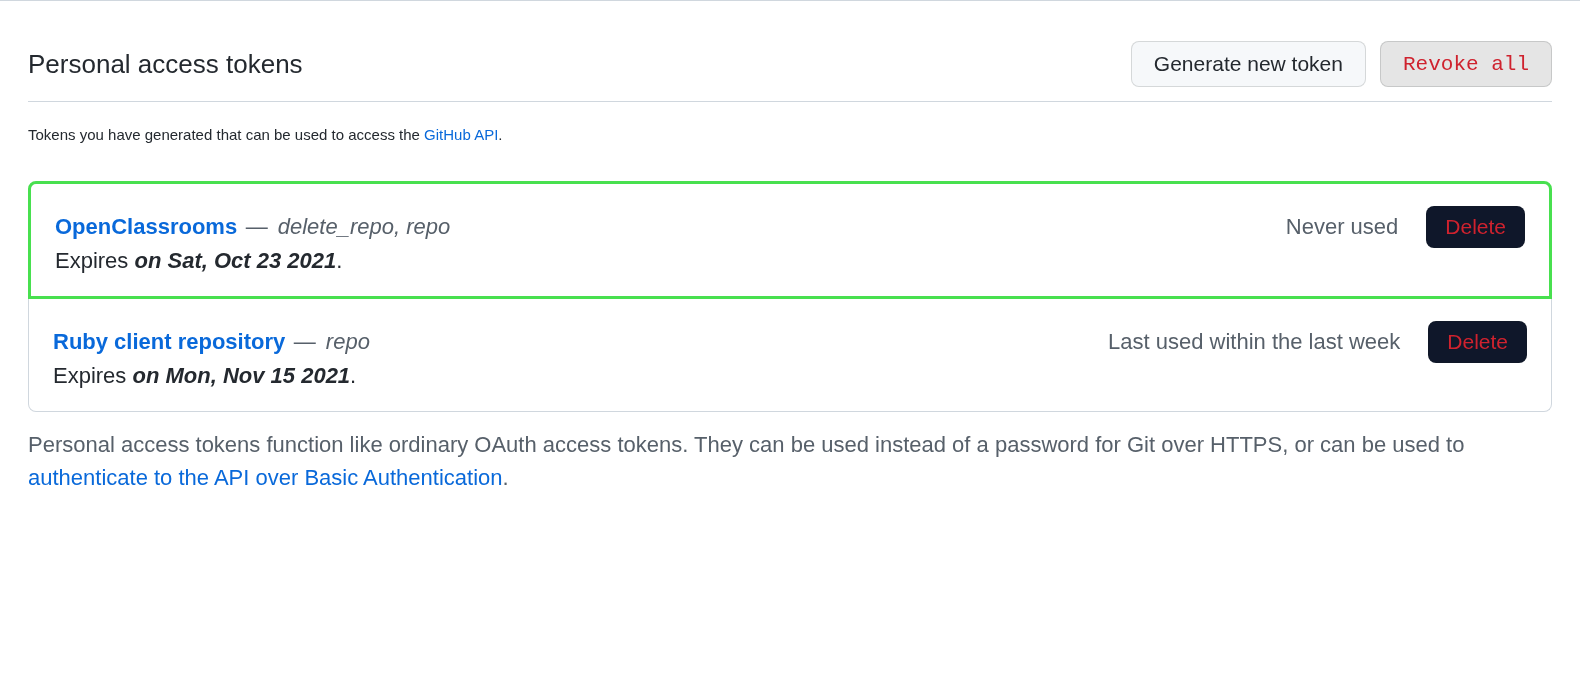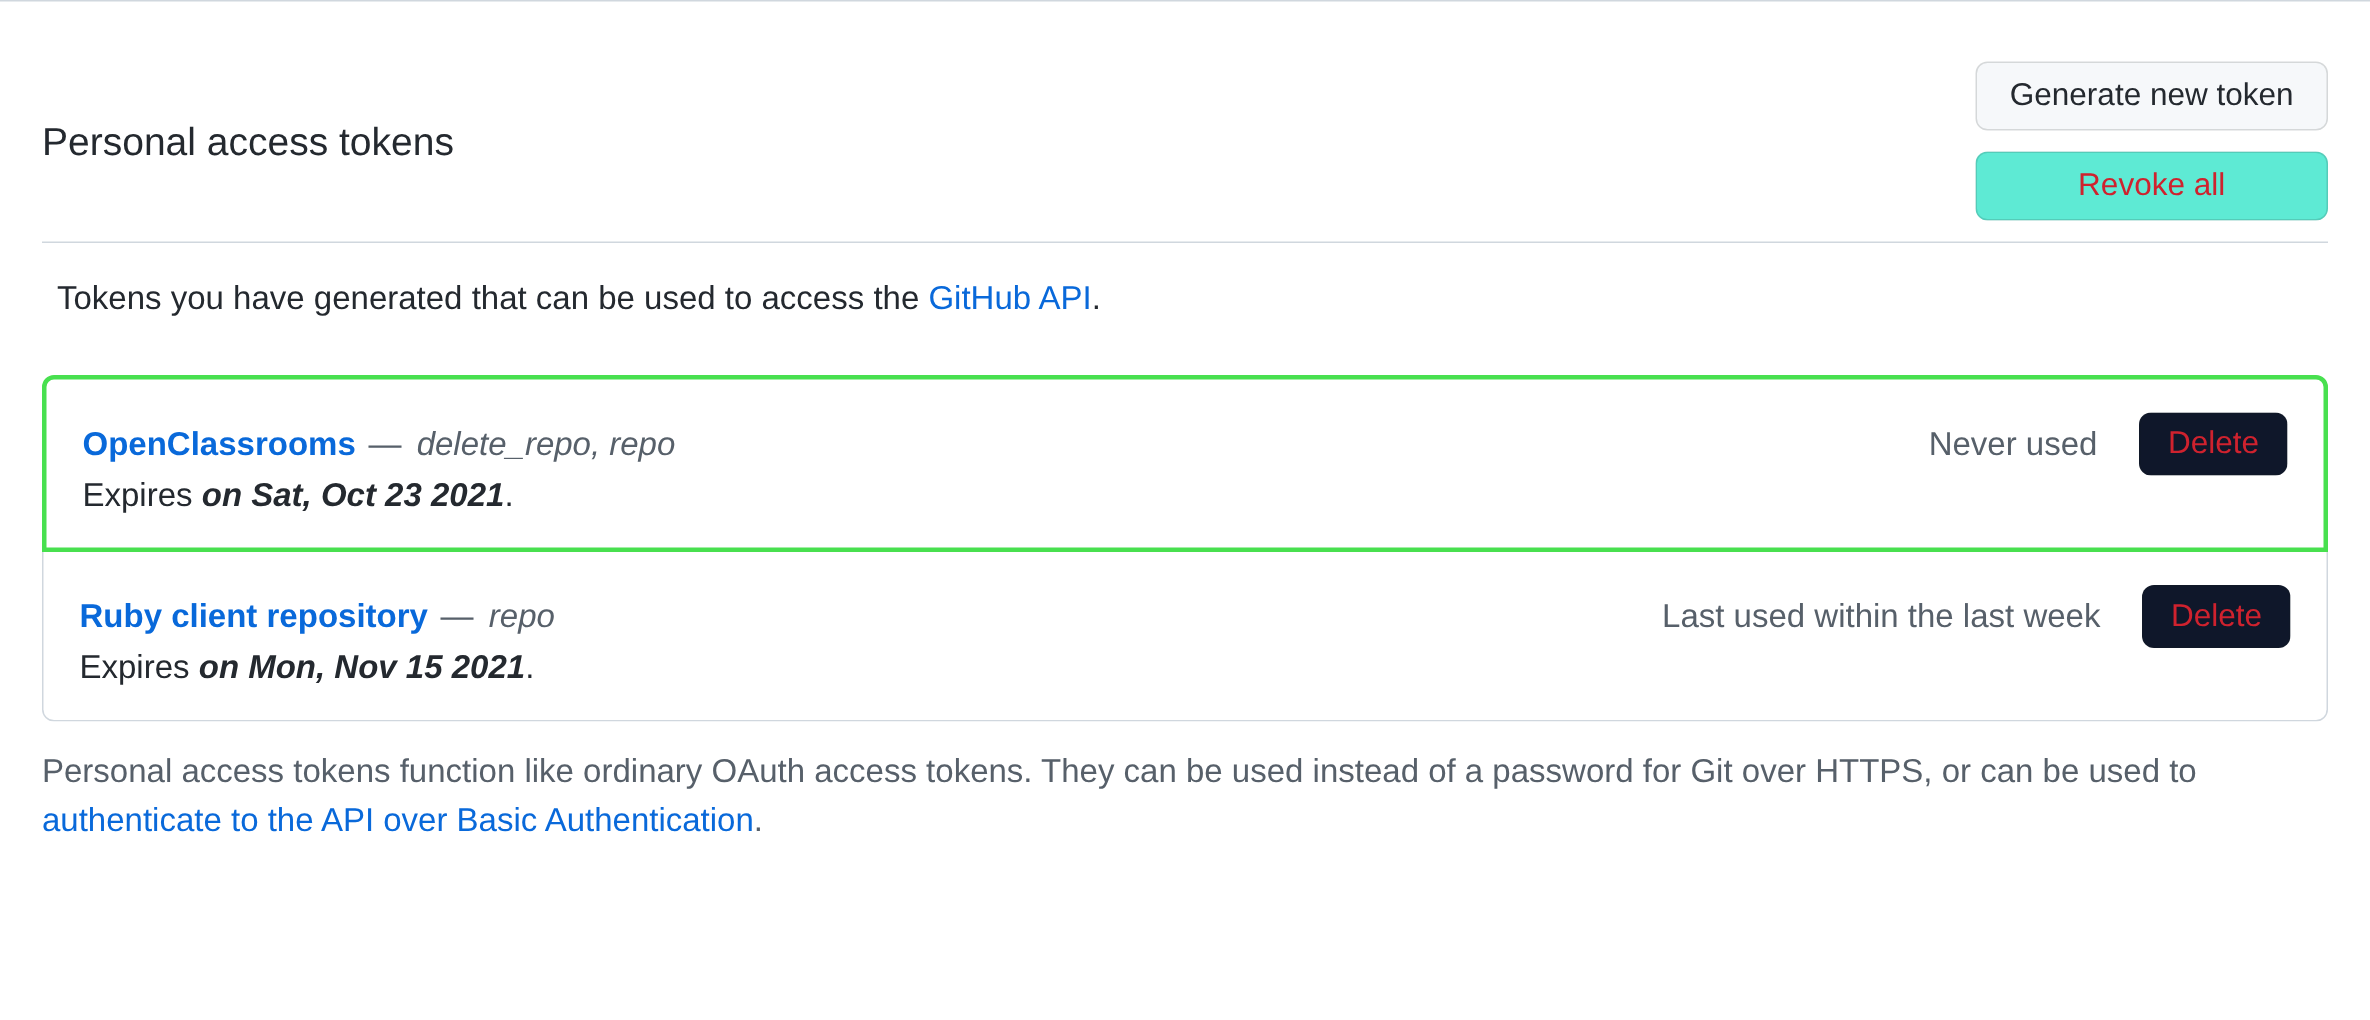--- a/index.html
+++ b/index.html
@@ -17,37 +17,36 @@
       align-items: center;
       padding-bottom: 14px;
       border-bottom: 1px solid #d0d7de;
       margin-bottom: 24px;
     }
     .page-title {
       font-size: 26px;
       font-weight: 400;
       color: #24292f;
     }
-    .btn-group { display: flex; gap: 14px; flex-direction: column; }
+    .btn-group { display: flex; gap: 14px; }
     .btn {
       font-size: 21px;
       font-weight: 500;
       padding: 10px 22px;
       border: 1px solid rgba(27,31,36,0.15);
       border-radius: 8px;
       background: #f6f8fa;
       cursor: pointer;
       color: #24292f;
     }
-    .btn-danger { color: #cf222e; background: #5eead4; }
+    .btn-danger { color: #cf222e; background: #e5e5e5; font-family: Liberation Mono, monospace; }
     .intro {
-      font-size: 22px;
+      font-size: 15px;
       color: #24292f;
       margin-bottom: 38px;
-      margin-left: 10px;
     }
     .link { color: #0969da; cursor: pointer; }
     .token-list { }
     .token-item {
       border: 1px solid #d0d7de;
       padding: 22px 24px;
     }
     .token-item:first-child {
       border-top-left-radius: 8px;
       border-top-right-radius: 8px;

